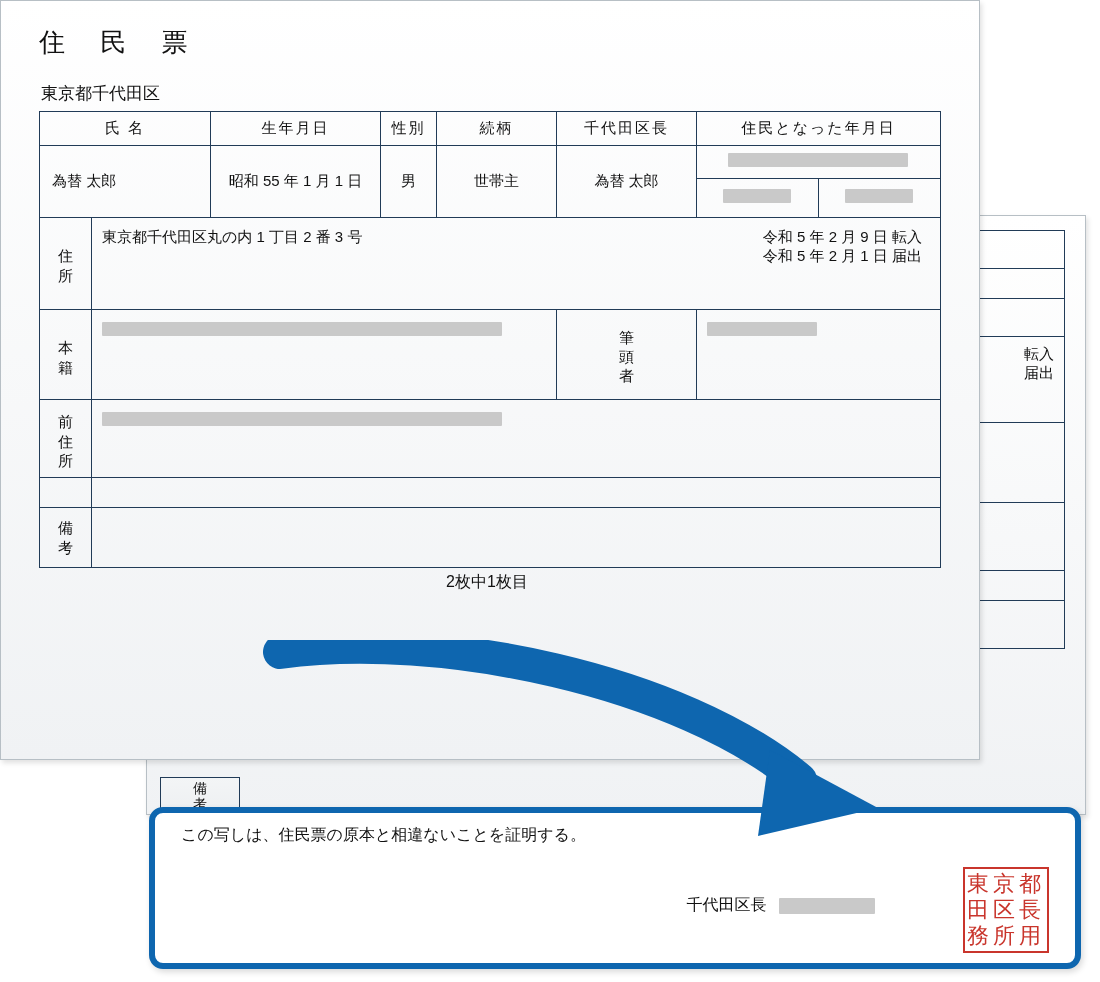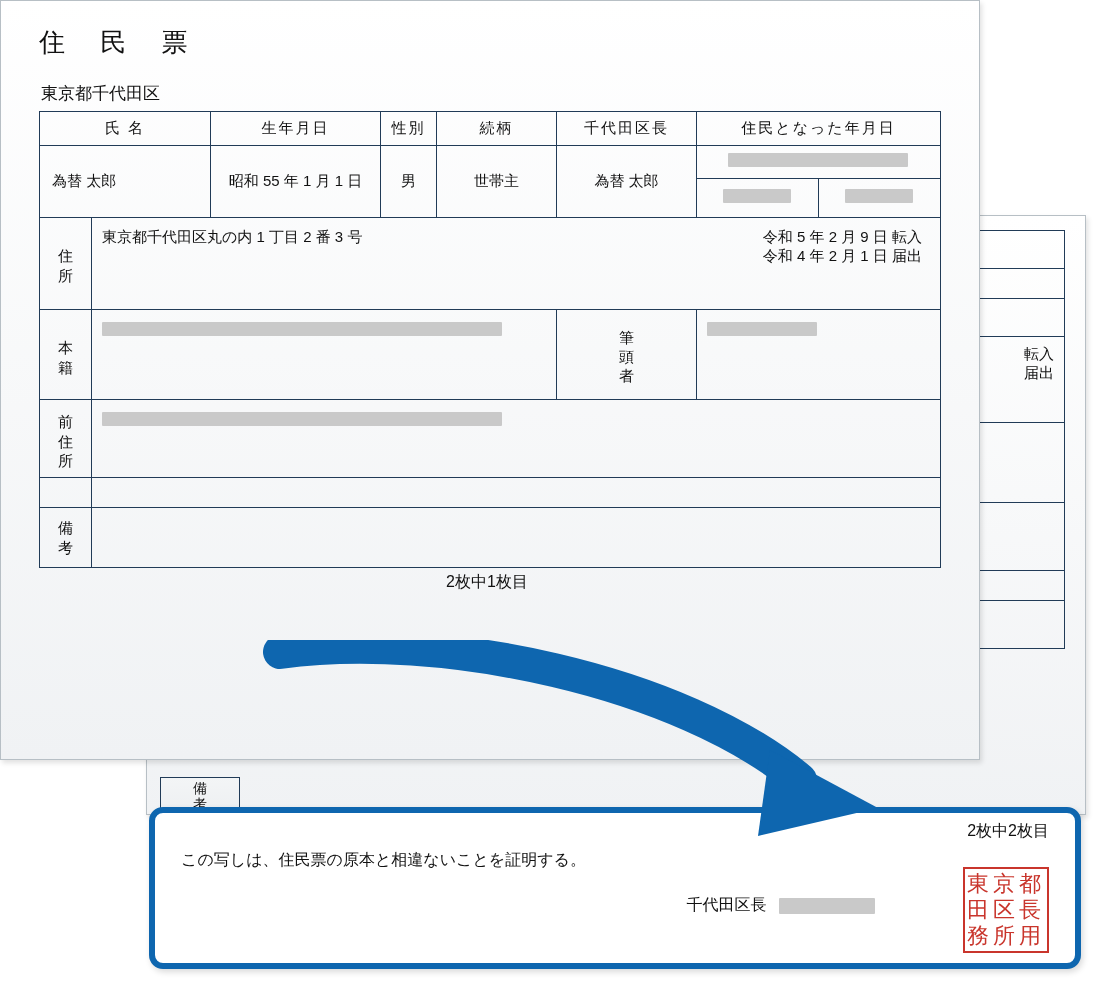--- a/index.html
+++ b/index.html
@@ -226,21 +226,21 @@
 
       <tr class="addr-row">
         <td class="v vlabel">
           <span>住</span><br><span>所</span>
         </td>
         <td colspan="7">
           <div style="display:flex;justify-content:space-between;gap:4px">
             <span>東京都千代田区丸の内 1 丁目 2 番 3 号</span>
             <span style="text-align:left;padding-right:8px">
               <span>令和 5 年 2 月 9 日  転入</span><br>
-              <span>令和 4 年 2 月 1 日  届出</span>
+              <span>令和 5 年 2 月 1 日  届出</span>
             </span>
           </div>
         </td>
       </tr>
 
       <tr class="hon-row">
         <td class="v vlabel">
           <span>本</span><br><span>籍</span>
         </td>
         <td colspan="4">
@@ -280,21 +280,20 @@
     <div class="page-label">2枚中1枚目</div>
   </div>
 
   <svg id="arrow" viewBox="0 0 640 200">
     <path d="M20 12
              C 180 -10, 420 40, 540 140" fill="none" stroke="#0e66af" stroke-width="34" stroke-linecap="round"></path>
     <polygon points="510,110 618,168 498,196" fill="#0e66af"></polygon>
   </svg>
 
   <div id="cert-box">
-    <div class="pg">2枚中2枚目</div>
     <div class="line">この写しは、住民票の原本と相違ないことを証明する。</div>
 
     <div class="issuer">
       <span>千代田区長</span>
       <span class="redact" style="width:96px;height:16px"></span>
     </div>
 
     <div id="seal">
       <span class="c" style="top:4px;right:6px">都</span>
       <span class="c" style="top:4px;right:32px">京</span>

